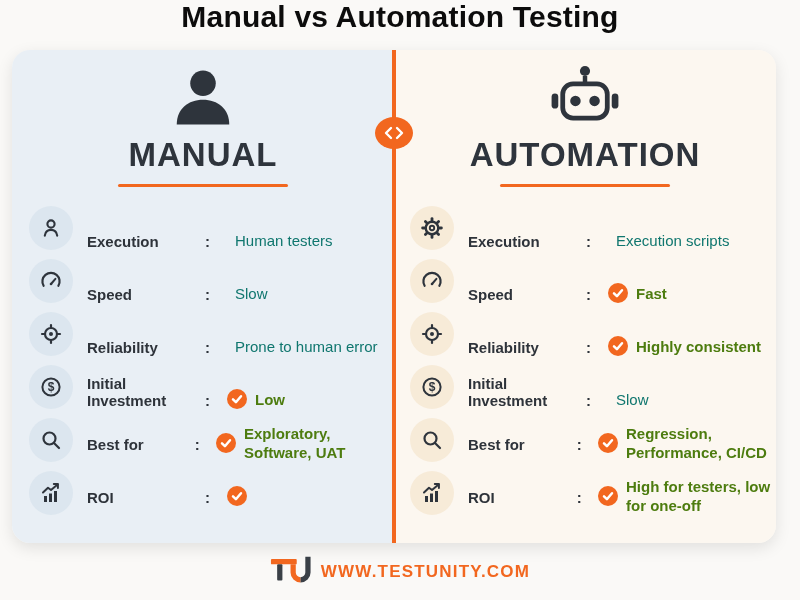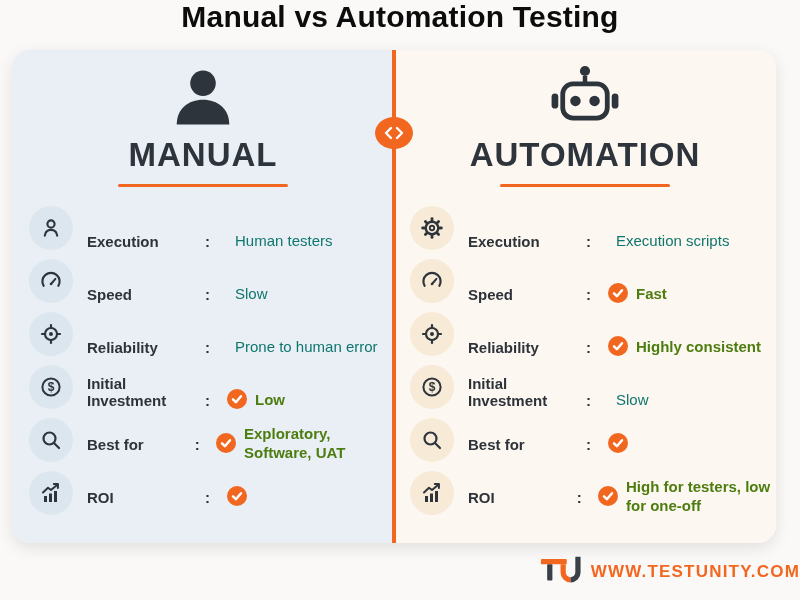--- a/index.html
+++ b/index.html
@@ -76,21 +76,21 @@
   .check-badge { width:20px; height:20px; margin-left:12px; flex:none; }
   .row-value.orange {
     color:#4d7c0f; font-weight:bold; margin-left:8px; max-width:150px;
   }
   .row.tall .row-label, .row.tall .row-colon, .row.tall .check-badge {
     transform:translateY(-9px);
   }
 
   .footer {
     position:absolute; left:0; right:0; top:556px;
-    display:flex; align-items:center; justify-content:flex-end; gap:9px;
+    display:flex; align-items:center; justify-content:center; gap:9px;
   }
   .footer-url {
     font-size:17px; font-weight:bold; color:#f2671f;
     letter-spacing:1.2px; text-decoration:none;
   }
   svg { display:block; }
 </style>
 </head>
 <body>
 
@@ -311,20 +311,21 @@
           </svg>
         </span>
         <span class="row-label">Best for</span>
         <span class="row-colon">:</span>
         <span class="check-badge">
           <svg width="20" height="20" viewBox="0 0 20 20">
             <circle cx="10" cy="10" r="10" fill="#f2671f"></circle>
             <path d="M6 10.4 L8.9 13.2 L14 7.3" fill="none" stroke="#fff" stroke-width="2.5" stroke-linecap="round" stroke-linejoin="round"></path>
           </svg>
         </span>
+        <span class="row-value orange">Regression, Performance, CI/CD</span>
       </div>
 
       <div class="row tall">
         <span class="icon-circle">
           <svg width="24" height="24" viewBox="0 0 24 24">
             <rect x="5" y="15" width="3" height="6" fill="#2e343c"></rect>
             <rect x="10" y="12.5" width="3" height="8.5" fill="#2e343c"></rect>
             <rect x="15" y="10" width="3" height="11" fill="#2e343c"></rect>
             <polyline points="4,11.5 9,6.8 12,9 18.6,3.4" fill="none" stroke="#2e343c" stroke-width="2" stroke-linecap="round" stroke-linejoin="round"></polyline>
             <polyline points="14.8,3 18.9,3 18.9,7.1" fill="none" stroke="#2e343c" stroke-width="2" stroke-linecap="round" stroke-linejoin="round"></polyline>

